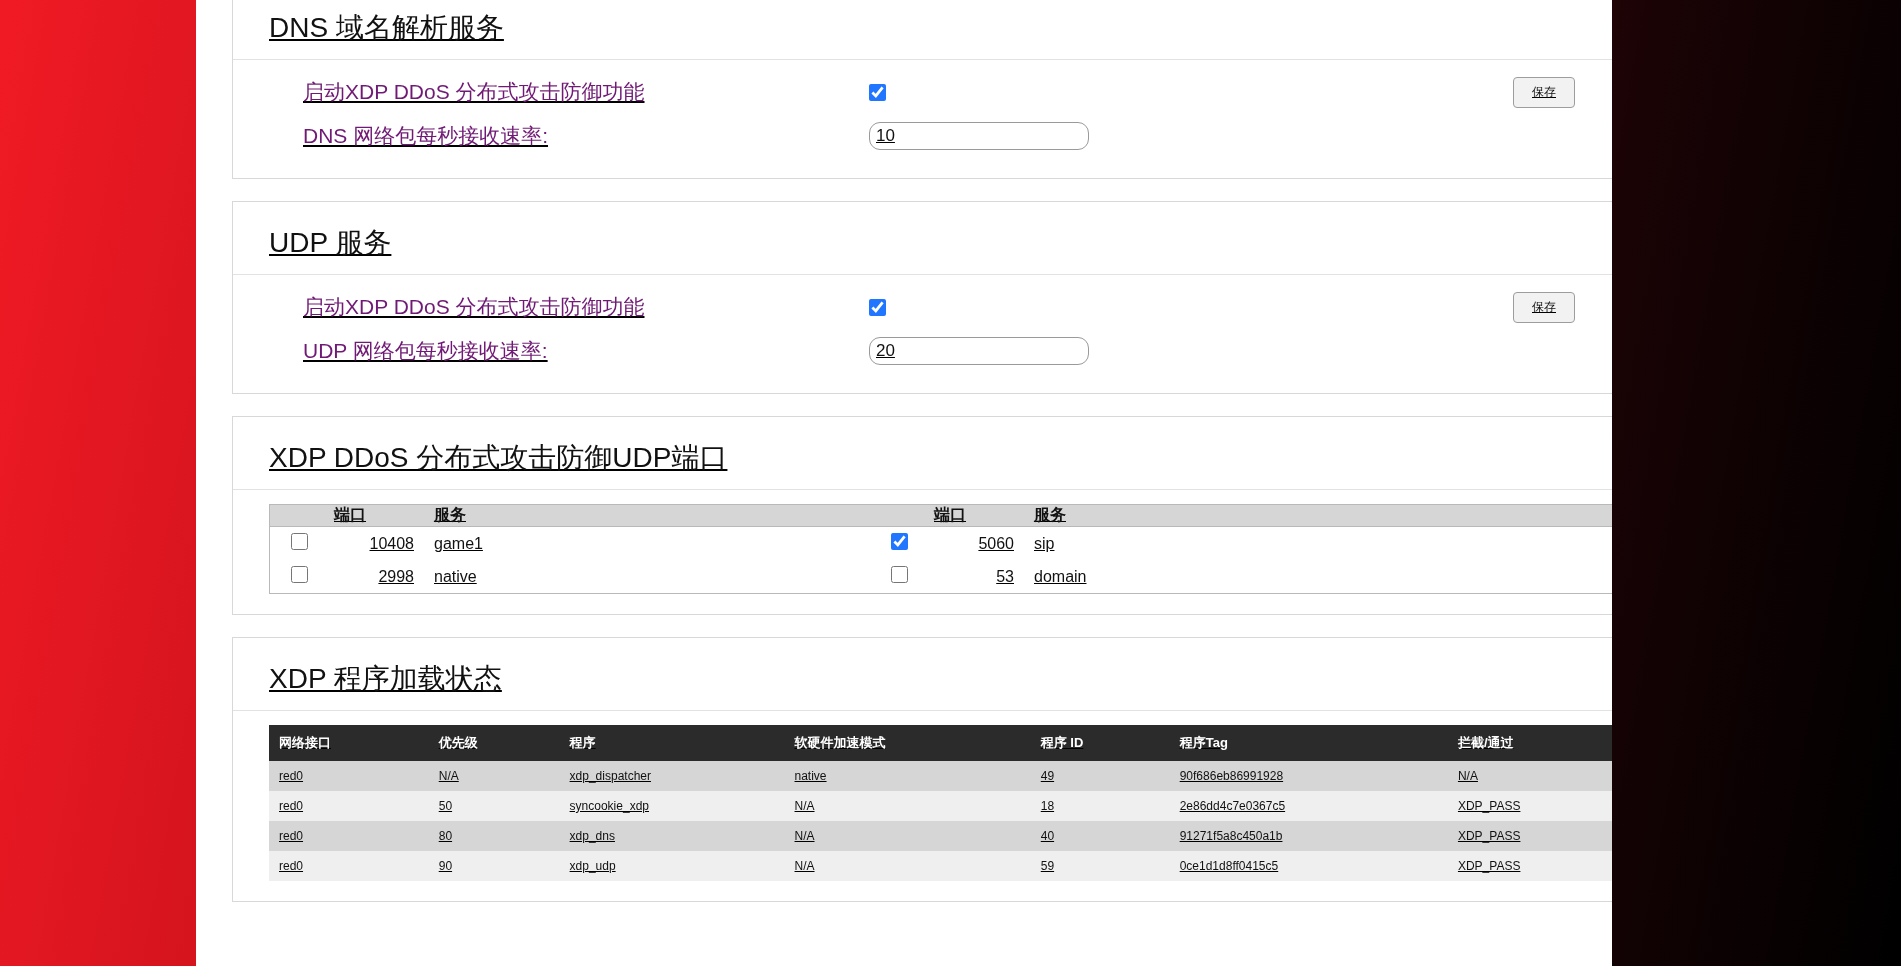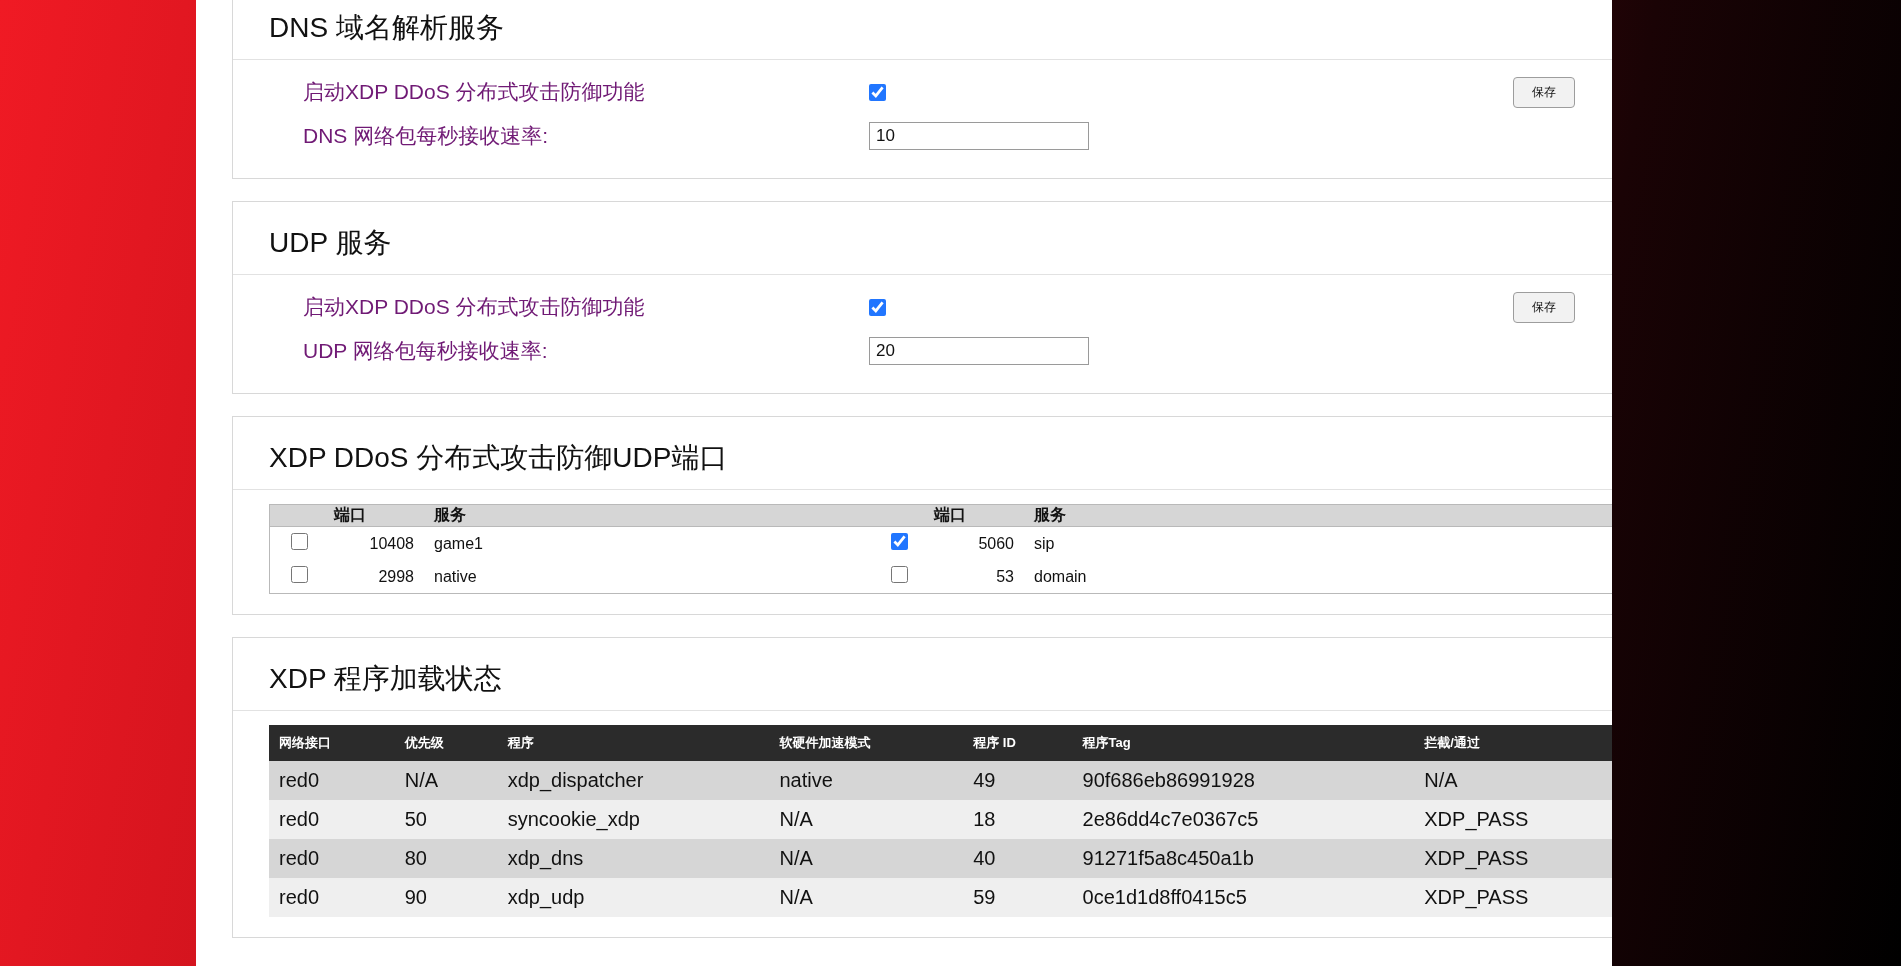--- a/index.html
+++ b/index.html
@@ -22,20 +22,21 @@
     background: linear-gradient(100deg, #f01a24 0%, #d4141e 18%, #8c0d16 40%, #4a070c 62%, #1a0305 80%, #000 100%);
   }
   .page {
     position: absolute;
     left: 196px;
     top: 0;
     width: 1416px;
     height: 966px;
     background: #ffffff;
     overflow: hidden;
+    text-decoration: underline;
   }
   .inner {
     position: relative;
     width: 1508px;
   }
   .panel {
     margin: 0 36px 22px 36px;
     border: 1px solid #d8d8d8;
     background: #fff;
     padding: 0 0 16px 0;
@@ -85,21 +86,21 @@
   }
   .text-input {
     width: 220px;
     height: 28px;
     font-size: 17px;
     padding: 2px 6px;
     border: 1px solid #9a9a9a;
     box-sizing: border-box;
     color: #111;
     background: #fff;
-    border-radius: 0;
+    border-radius: 11px;
   }
   .save-btn {
     font-size: 12px;
     padding: 6px 18px;
     background: #f2f2f2;
     border: 1px solid #9d9d9d;
     border-radius: 4px;
     color: #111;
     cursor: pointer;
   }
@@ -136,21 +137,21 @@
   }
   .status-table thead th {
     background: #2b2b2b;
     color: #fff;
     font-size: 13px;
     font-weight: bold;
     padding: 9px 10px;
     text-align: left;
   }
   .status-table tbody td {
-    font-size: 20px;
+    font-size: 12px;
     color: #111;
     padding: 8px 10px;
   }
   .status-table tbody tr:nth-child(odd) { background: #d6d6d6; }
   .status-table tbody tr:nth-child(even) { background: #efefef; }
   .th-center, .td-center { text-align: center; }
 </style>
 </head>
 <body>
 

